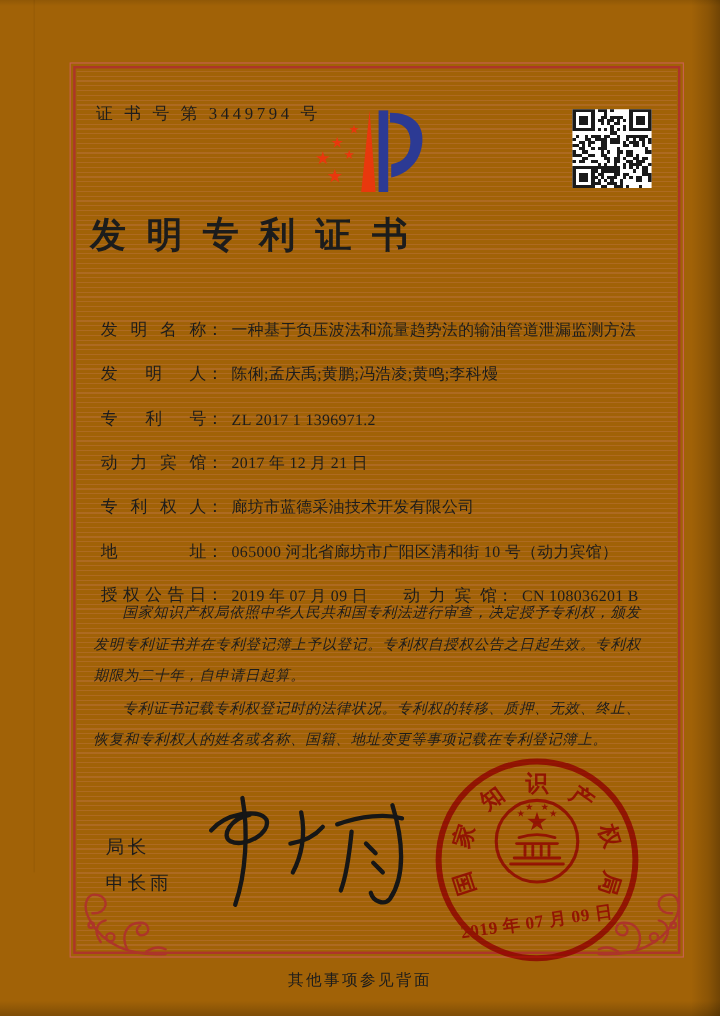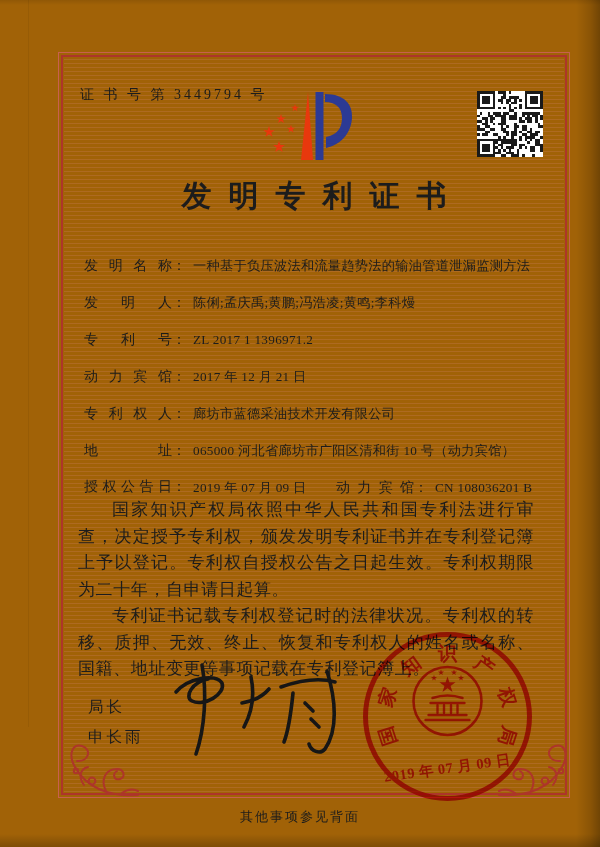--- a/index.html
+++ b/index.html
@@ -19,35 +19,35 @@
   .frame-inner{position:absolute;left:2px;top:2px;right:2px;bottom:2px;border:2px solid var(--frame_red,#ad352a);}
   .texture{position:absolute;left:5px;top:5px;right:5px;bottom:5px;
       background:repeating-linear-gradient(0deg,rgba(224,138,138,0.20) 0 1px,rgba(255,255,255,0) 1px 4px);}
   .corner{position:absolute;width:78px;height:78px;z-index:3;}
   .corner.bl{left:62px;top:719px;}
   .corner.br{left:497px;top:719px;transform:scaleX(-1);}
   
   .cert-no{position:absolute;left:80px;top:86px;font-size:14px;letter-spacing:3px;z-index:2;}
   .logo{position:absolute;left:248px;top:88px;width:115px;height:85px;z-index:2;}
   .qr{position:absolute;left:477px;top:91px;width:66px;height:66px;z-index:2;}
-  .title{position:absolute;left:58px;top:176px;width:512px;text-align:center;
+  .title{position:absolute;left:58px;top:176px;width:512px;text-align:left;
       font-size:30px;font-weight:bold;letter-spacing:17px;text-indent:17px;z-index:2;}
   
   .fields{position:absolute;left:84px;top:247px;width:452px;z-index:2;font-size:14px;}
-  .frow{display:flex;align-items:center;height:37px;}
+  .frow{display:flex;align-items:flex-end;height:37px;}
   .lbl{display:inline-block;width:88px;text-align:justify;text-align-last:justify;flex:0 0 88px;}
   .colon{flex:0 0 auto;margin-right:7px;}
   .val{font-size:13.2px;letter-spacing:0.3px;white-space:nowrap;padding-top:1px;}
   .grant-group1{display:flex;width:252px;flex:0 0 252px;}
   .grant-group2{display:flex;}
   .grant-group2 .lbl{width:78px;flex:0 0 78px;}
   
   .bodytext{position:absolute;left:78px;top:497px;width:456px;z-index:2;}
-  .bodytext p{margin:0;text-indent:2em;font-size:17px;line-height:26.5px;
-      text-align:justify;letter-spacing:0.6px;}
+  .bodytext p{margin:0;text-indent:2em;font-size:12px;line-height:26.5px;
+      text-align:justify;font-style:italic;letter-spacing:0.6px;}
   
   .director{position:absolute;left:88px;top:692px;z-index:2;font-size:15.5px;line-height:30px;letter-spacing:3px;}
   .signature{position:absolute;left:158px;top:656px;width:200px;height:108px;z-index:4;}
   .seal{position:absolute;left:360px;top:629px;width:175px;height:175px;z-index:4;
       opacity:0.93;mix-blend-mode:multiply;}
   .page-no{position:absolute;left:58px;top:771px;width:512px;text-align:center;font-size:13px;z-index:2;letter-spacing:1px;}
   .back-note{position:absolute;left:0;top:808px;width:600px;text-align:center;
       font-size:13px;letter-spacing:2px;z-index:2;}
   svg{display:block;}
 </style>

